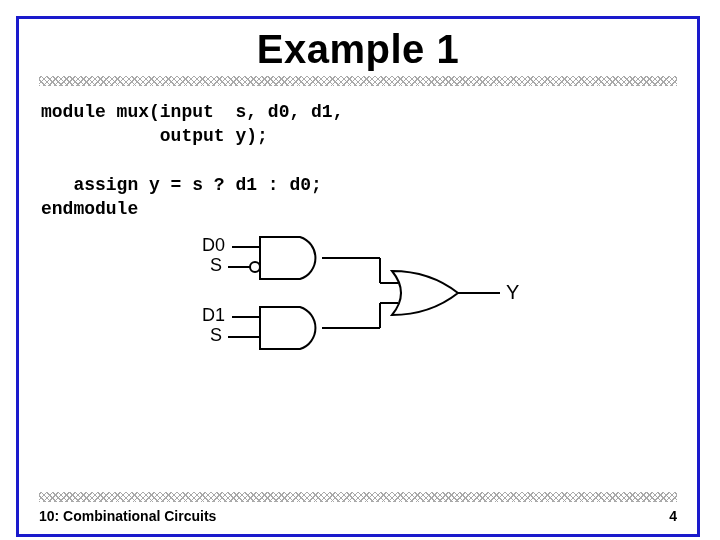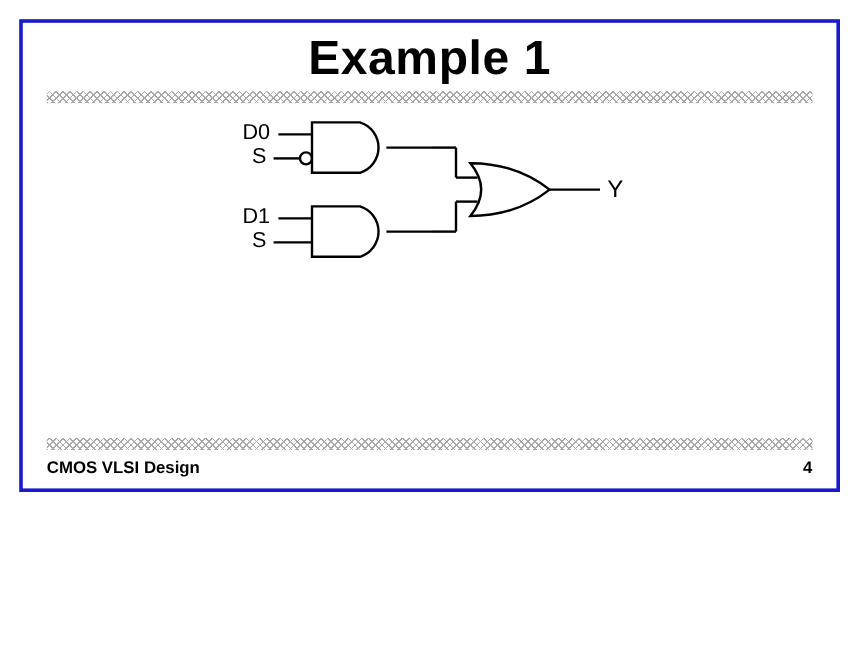--- a/index.html
+++ b/index.html
@@ -9,21 +9,21 @@
     height: 540px;
     background: #fff;
     font-family: Arial, Helvetica, sans-serif;
     position: relative;
   }
   .slide {
     position: absolute;
     left: 16px;
     top: 16px;
     width: 684px;
-    height: 394px;
+    height: 521px;
     border: 3px solid #1a1acc;
     box-sizing: border-box;
   }
   .title {
     text-align: center;
     font-family: Arial, Helvetica, sans-serif;
     font-weight: 900;
     font-size: 40px;
     margin-top: 8px;
     margin-bottom: 4px;
@@ -79,20 +79,25 @@
   }
 </style>
 </head>
 <body>
 
 <div class="slide">
 
   <div class="title">Example 1</div>
   <div class="hatch"></div>
 
+  <div class="code"><span>module mux(input  s, d0, d1,</span>
+<span>           output y);</span>
+<span></span>
+<span>   assign y = s ? d1 : d0;</span>
+<span>endmodule</span></div>
 
 
   <div class="diagram">
     <svg width="360" height="130" viewBox="0 0 360 130">
 
       <g>
 
         <text x="2" y="16" font-family="Arial" font-size="18">D0</text>
         <text x="10" y="36" font-family="Arial" font-size="18">S</text>
         <line x1="32" y1="12" x2="60" y2="12" stroke="#000" stroke-width="2"></line>
@@ -125,18 +130,18 @@
         <path d="M192 36 Q210 58 192 80 Q230 80 258 58 Q230 36 192 36 Z" fill="#fff" stroke="#000" stroke-width="2"></path>
         <line x1="258" y1="58" x2="300" y2="58" stroke="#000" stroke-width="2"></line>
         <text x="306" y="64" font-family="Arial" font-size="20">Y</text>
       </g>
     </svg>
   </div>
 
   <div class="footer">
     <div class="footer-hatch"></div>
     <div class="footer-row">
-      <span>CMOS VLSI Design</span>
+      <span>10: Combinational Circuits</span>
       <span class="pg">4</span>
     </div>
   </div>
 
 </div>
 
 </body></html>

